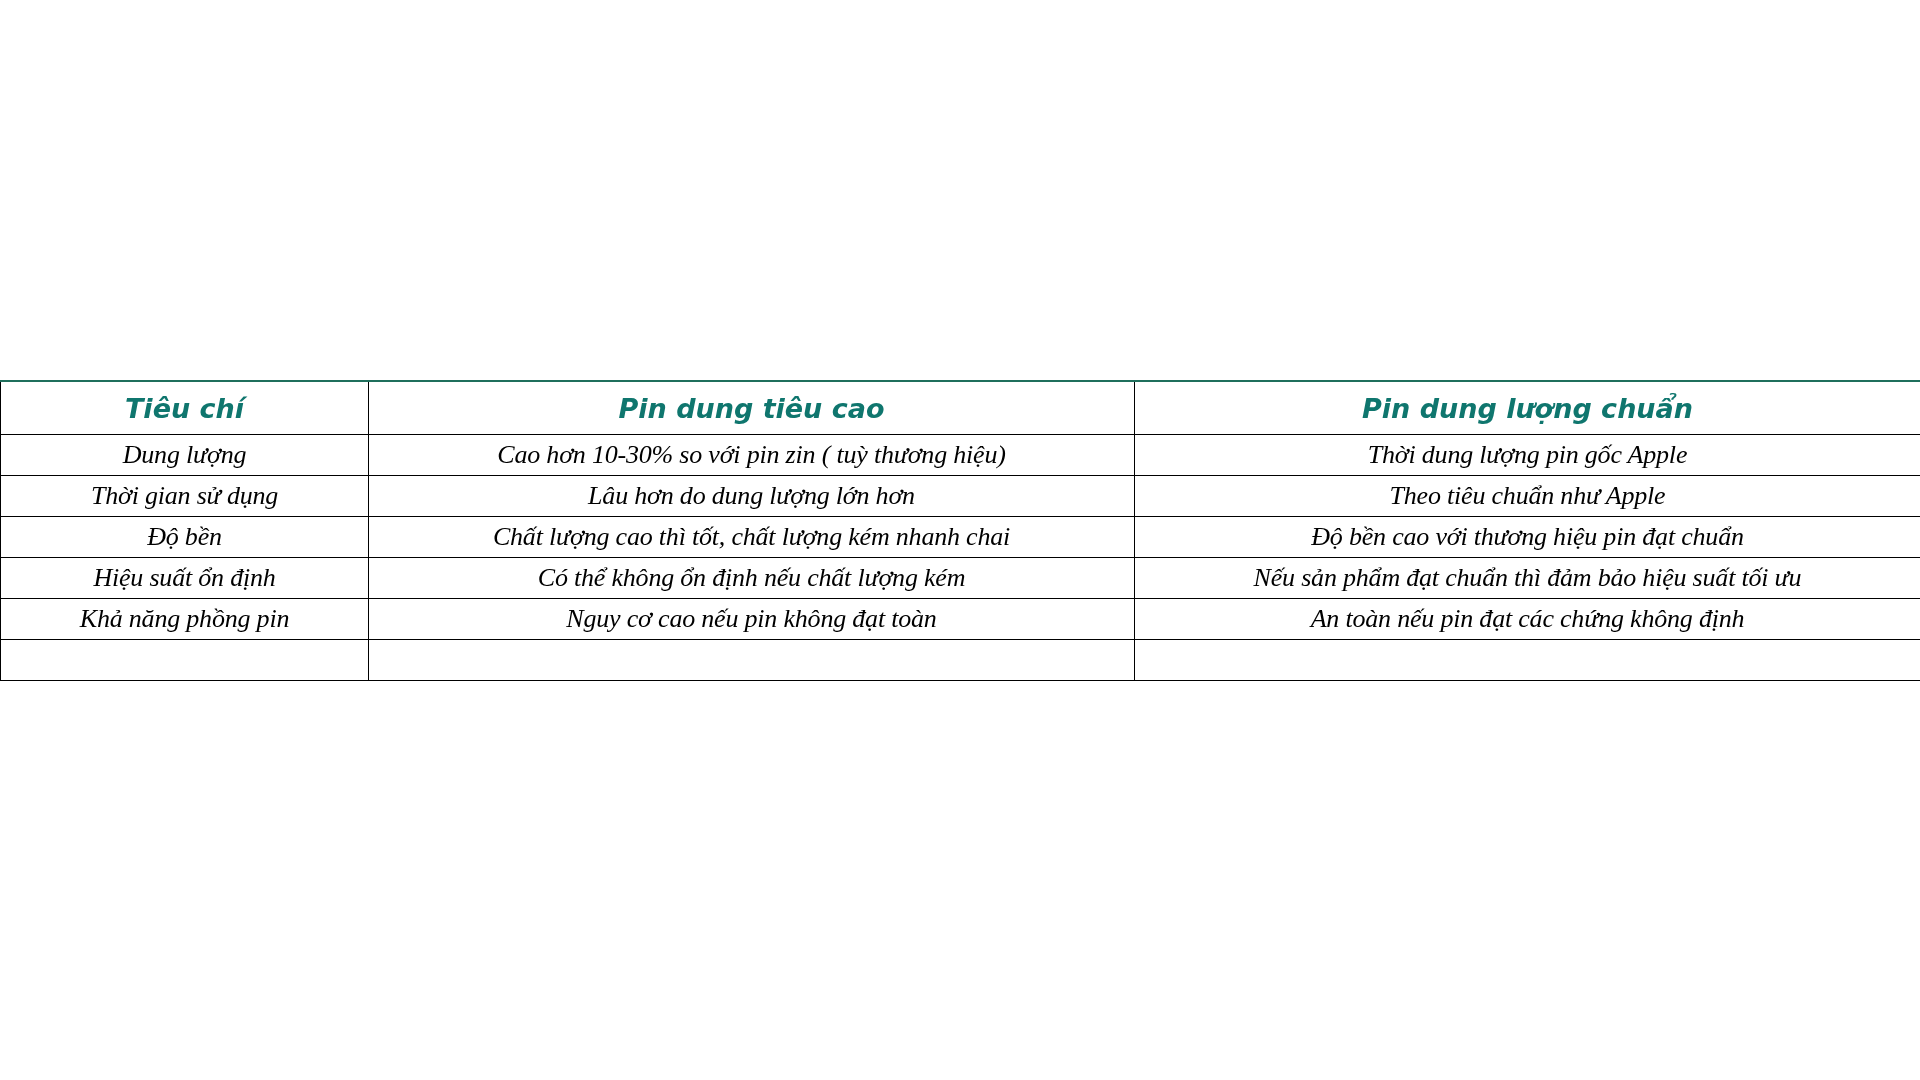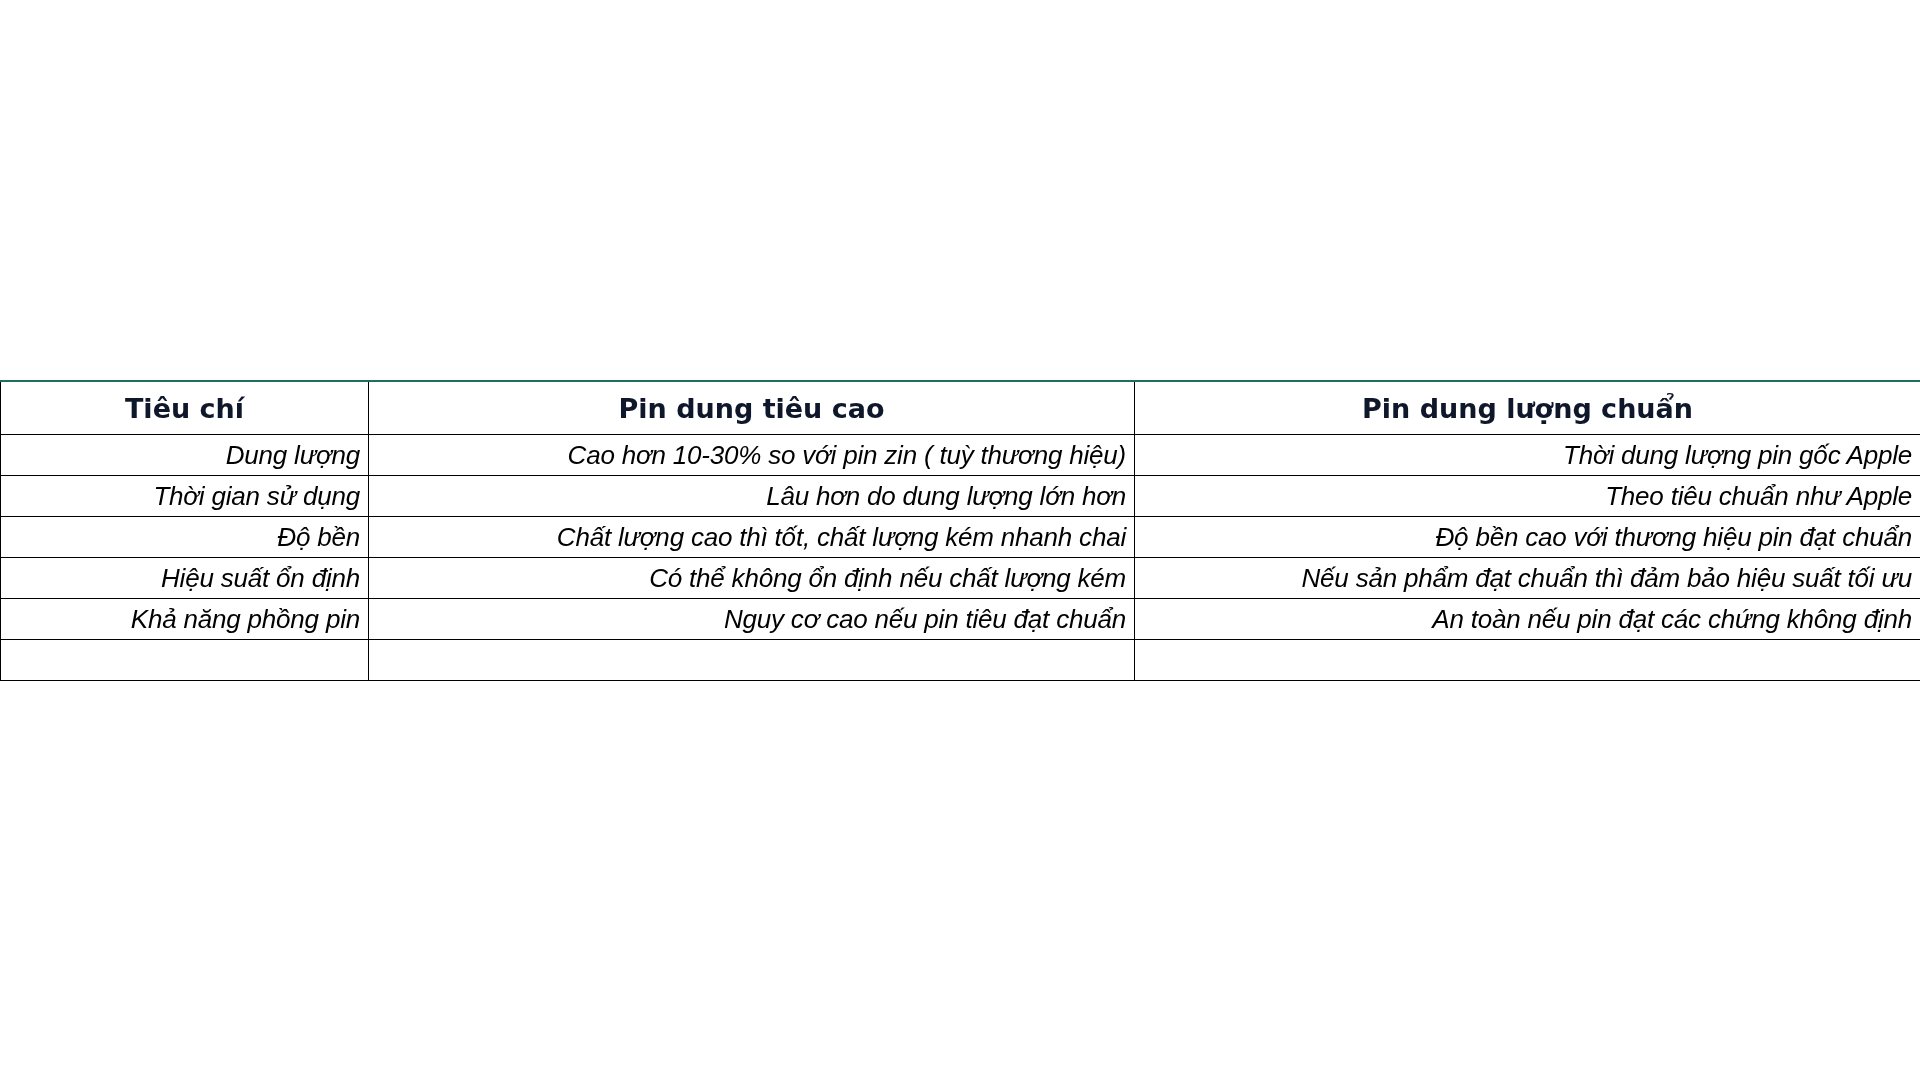--- a/index.html
+++ b/index.html
@@ -44,34 +44,35 @@
     border: 1px solid #000000;
     padding: 0 8px;
     vertical-align: middle;
     white-space: nowrap;
     overflow: hidden;
   }
 
   table.cmp thead th {
     height: 52px;
     text-align: center;
-    color: #0f172a;
+    color: #0f766e;
     font-weight: bold;
     font-size: 27px;
     font-family: "DejaVu Sans", sans-serif;
     border-top: 2px solid #1f6f5c;
+    font-style: italic;
   }
 
   table.cmp tbody td {
     height: 40px;
-    text-align: right;
+    text-align: center;
     color: #000000;
     font-style: italic;
     font-size: 26px;
-    font-family: Liberation Sans, sans-serif;
+    font-family: Liberation Serif, serif;
     letter-spacing: -0.2px;
   }
 
   table.cmp tbody tr:last-child td {
     border-bottom: 1px solid #000000;
   }
 
   .tail-row td {
     height: 22px;
     border-top: 1px solid #000000;
@@ -120,21 +121,21 @@
           <td>Chất lượng cao thì tốt, chất lượng kém nhanh chai</td>
           <td>Độ bền cao với thương hiệu pin đạt chuẩn</td>
         </tr>
         <tr>
           <td>Hiệu suất ổn định</td>
           <td>Có thể không ổn định nếu chất lượng kém</td>
           <td>Nếu sản phẩm đạt chuẩn thì đảm bảo hiệu suất tối ưu</td>
         </tr>
         <tr>
           <td>Khả năng phồng pin</td>
-          <td>Nguy cơ cao nếu pin tiêu đạt chuẩn</td>
+          <td>Nguy cơ cao nếu pin không đạt toàn</td>
           <td>An toàn nếu pin đạt các chứng không định</td>
         </tr>
         <tr class="tail-row">
           <td></td>
           <td></td>
           <td class="blank-right"></td>
         </tr>
       </tbody>
     </table>
   </div>

